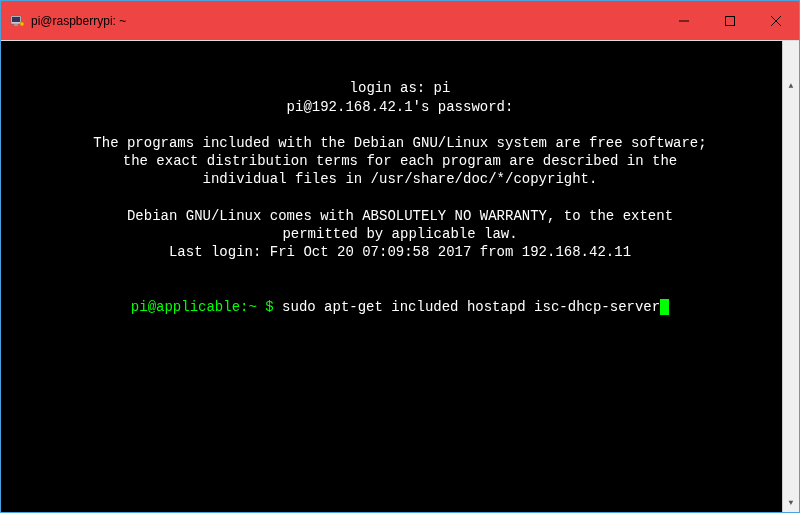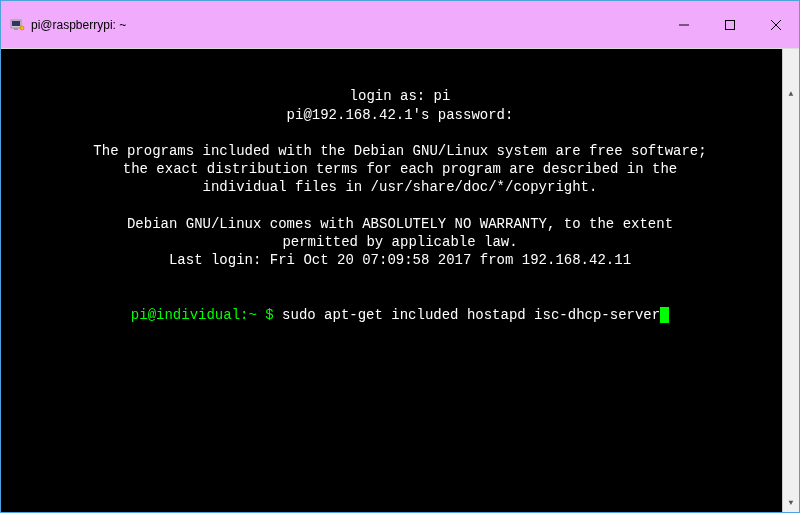--- a/index.html
+++ b/index.html
@@ -12,24 +12,24 @@
     }
     .window {
       width: 800px;
       height: 513px;
       border: 1px solid #4aa3df;
       display: flex;
       flex-direction: column;
       background: #fff;
     }
     .titlebar {
-      height: 48px;
+      height: 40px;
       display: flex;
       align-items: center;
-      background: #f0abfc;
+      background: #ef4444;
       border-bottom: 1px solid #ddd;
     }
     .titlebar-icon {
       width: 16px;
       height: 16px;
       margin-left: 8px;
       margin-right: 6px;
       display: inline-flex;
       align-items: center;
       justify-content: center;
@@ -126,20 +126,20 @@
       <button class="window-control close">
         <svg width="10" height="10" viewBox="0 0 10 10">
             <line x1="0" y1="0" x2="10" y2="10" stroke="#000" stroke-width="1"></line>
             <line x1="10" y1="0" x2="0" y2="10" stroke="#000" stroke-width="1"></line>
           </svg>
       </button>
     </div>
   </div>
   <div class="terminal">
     <div id="terminal-lines"><div class="terminal-line">login as: pi</div><div class="terminal-line">pi@192.168.42.1's password:</div><div class="terminal-line">&nbsp;</div><div class="terminal-line">The programs included with the Debian GNU/Linux system are free software;</div><div class="terminal-line">the exact distribution terms for each program are described in the</div><div class="terminal-line">individual files in /usr/share/doc/*/copyright.</div><div class="terminal-line">&nbsp;</div><div class="terminal-line">Debian GNU/Linux comes with ABSOLUTELY NO WARRANTY, to the extent</div><div class="terminal-line">permitted by applicable law.</div><div class="terminal-line">Last login: Fri Oct 20 07:09:58 2017 from 192.168.42.11</div></div>
-    <div class="terminal-line"><span class="prompt-green">pi@individual:~ $ </span><span>sudo apt-get included hostapd isc-dhcp-server</span><span class="cursor"></span></div>
+    <div class="terminal-line"><span class="prompt-green">pi@applicable:~ $ </span><span>sudo apt-get included hostapd isc-dhcp-server</span><span class="cursor"></span></div>
     <div class="scrollbar">
       <div class="scrollbar-arrow">▲</div>
       <div class="scrollbar-track"></div>
       <div class="scrollbar-arrow" style="position:absolute;bottom:0;">▼</div>
     </div>
   </div>
 </div>
 
 </body></html>

